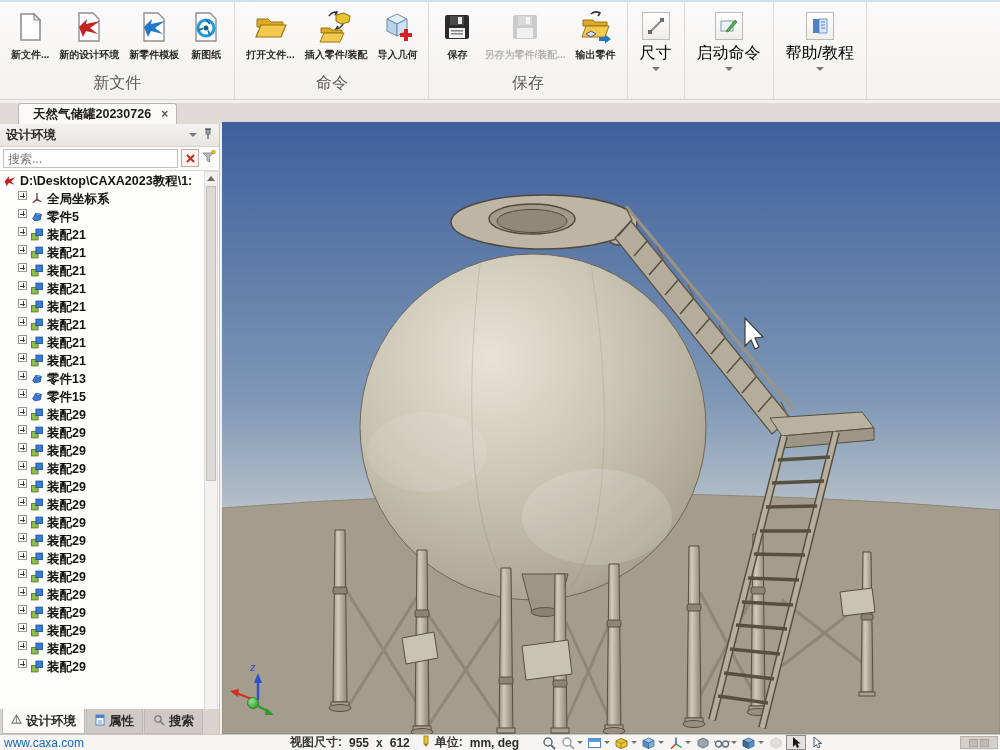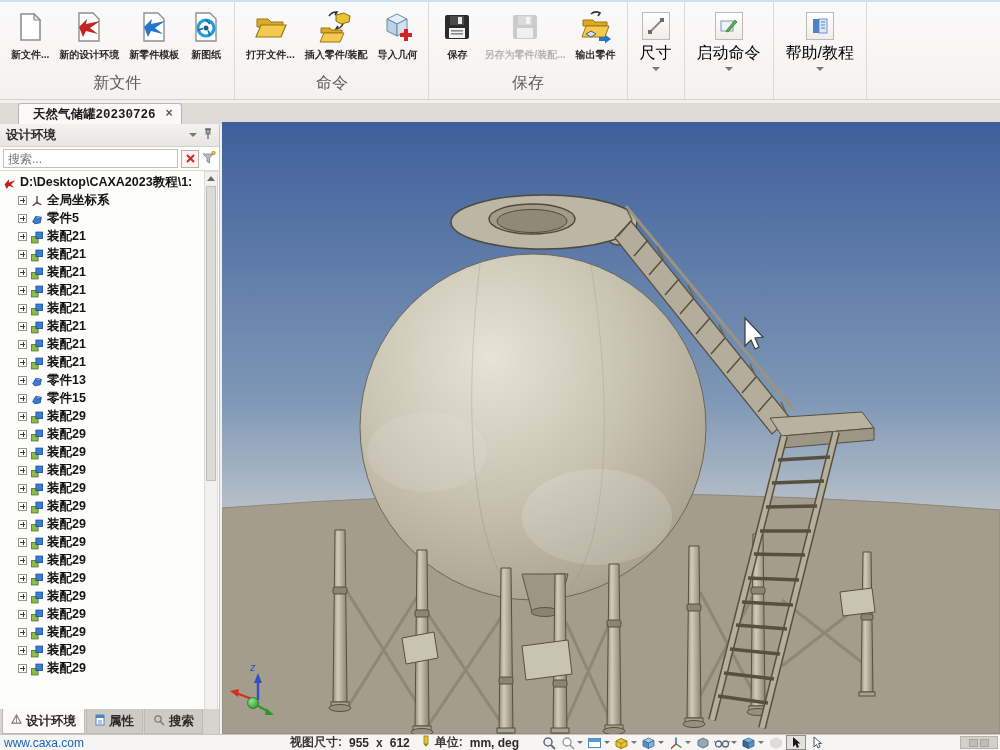--- a/index.html
+++ b/index.html
@@ -22,39 +22,39 @@
   .dropbtn { display:flex; flex-direction:column; align-items:center; gap:3px; padding:6px 4px 0; }
   .icbox { width:28px; height:28px; border:1px solid #bdbab6; background:linear-gradient(#ffffff,#efedea);
     display:flex; align-items:center; justify-content:center; }
   .caret-down { width:0; height:0; border-left:4px solid transparent; border-right:4px solid transparent;
     border-top:4px solid #7a7874; }
 
   
   #tabstrip { position:absolute; left:0; top:103px; width:1000px; height:21px; background:#dedbd6; }
   #doc-tab { position:absolute; left:18px; top:0; height:21px; padding:0 8px 0 14px;
     background:#faf9f8; border:1px solid #b9b6b1; border-bottom:none; border-radius:3px 3px 0 0;
-    display:flex; align-items:center; gap:10px;font-family:Liberation Mono, monospace; }
+    display:flex; align-items:center; gap:10px; }
   #doc-tab .tab-title { font-size:12.5px; font-weight:700; color:#1d1c1b; white-space:nowrap; }
   #doc-tab .tab-close { font-size:12px; color:#555; font-weight:700; cursor:default; }
 
   
   #left-panel { position:absolute; left:0; top:124px; width:220px; height:610px;
     background:#fdfdfc; border-right:1px solid #c7c4c0; display:flex; flex-direction:column; }
   #panel-header { height:23px; background:linear-gradient(#f4f2f0,#e8e5e1);
     border-bottom:1px solid #d4d1cd; display:flex; align-items:center; padding:0 6px; gap:6px; }
   #panel-header .ph-title { font-size:12.5px; font-weight:700; color:#2e2c2a; flex:1; }
-  #search-row { height:24px; display:flex; align-items:center; border-bottom:1px solid #dcd9d5;
+  #search-row { height:24px; display:flex; align-items:flex-start; border-bottom:1px solid #dcd9d5;
     padding:2px 3px; gap:3px; }
   #search-input { flex:1; height:19px; border:1px solid #c4c1bd; font-size:12px; padding:0 4px;
     color:#8a8885; background:#fff; font-family:inherit; }
   .sq-btn { width:18px; height:18px; border:1px solid #c9a9a3; background:#fbf5f3;
     display:flex; align-items:center; justify-content:center; }
   #tree-wrap { flex:1; position:relative; overflow:hidden; }
   #tree { position:absolute; left:0; top:2px; right:16px; bottom:0; overflow:hidden; }
-  .trow { height:18px; display:flex; align-items:center; gap:3px; padding-left:18px; white-space:nowrap; }
+  .trow { height:18px; display:flex; gap:3px; padding-left:18px; white-space:nowrap; }
   .trow.root { padding-left:3px; }
   .trow .expand { width:9px; height:9px; border:1px solid #979591; background:#fff; position:relative; flex:none; }
   .trow .expand::before { content:""; position:absolute; left:1px; top:3.5px; width:5px; height:1px; background:#3c3a38; }
   .trow .expand::after  { content:""; position:absolute; left:3.5px; top:1px; width:1px; height:5px; background:#3c3a38; }
   .trow .ticon { width:14px; height:13px; display:none; flex:none; }
   .trow.root .ti-root, .trow.coord .ti-coord, .trow.part .ti-part, .trow.assembly .ti-assembly { display:inline-block; }
   .trow .tlabel { font-size:12.5px; font-weight:700; color:#151413; overflow:hidden; }
   
   #vscroll { position:absolute; right:1px; top:0; bottom:0; width:14px; background:#f2f1ef; border:1px solid #dedbd7; }
   #vthumb { position:absolute; left:1px; top:14px; width:10px; height:295px; background:#dcdad6; border:1px solid #c2bfbb; }

